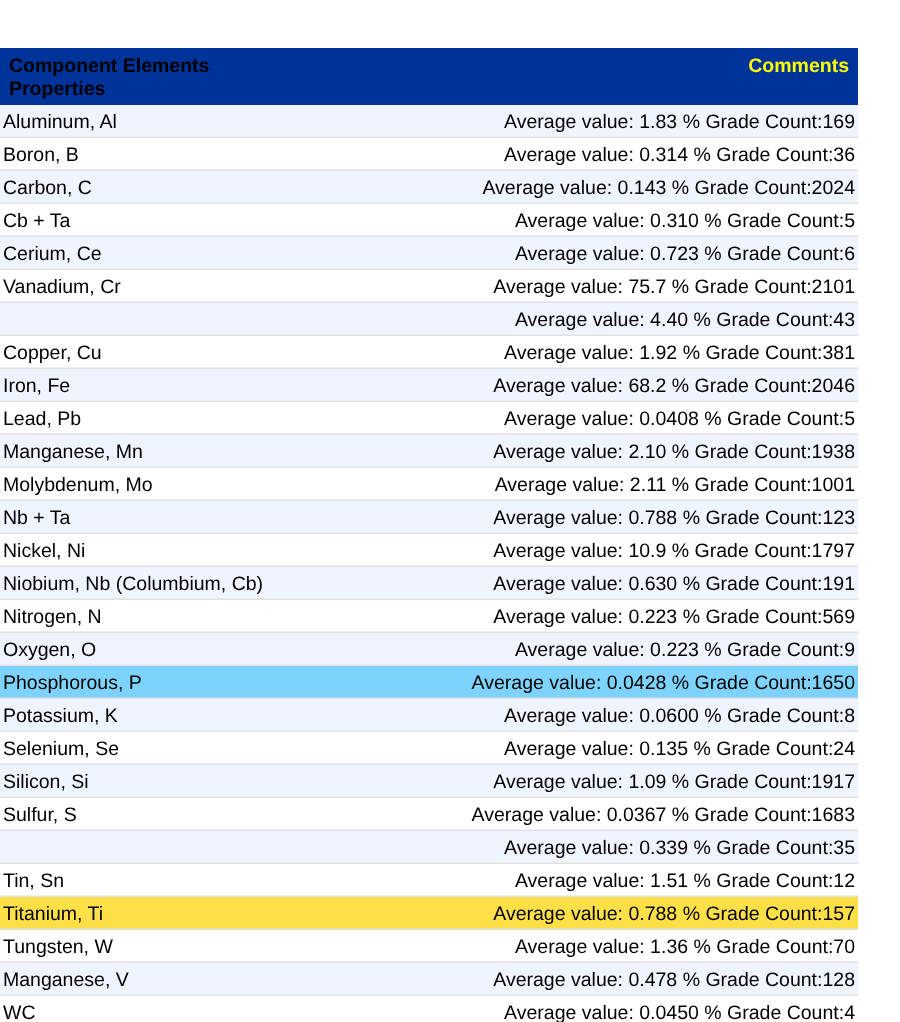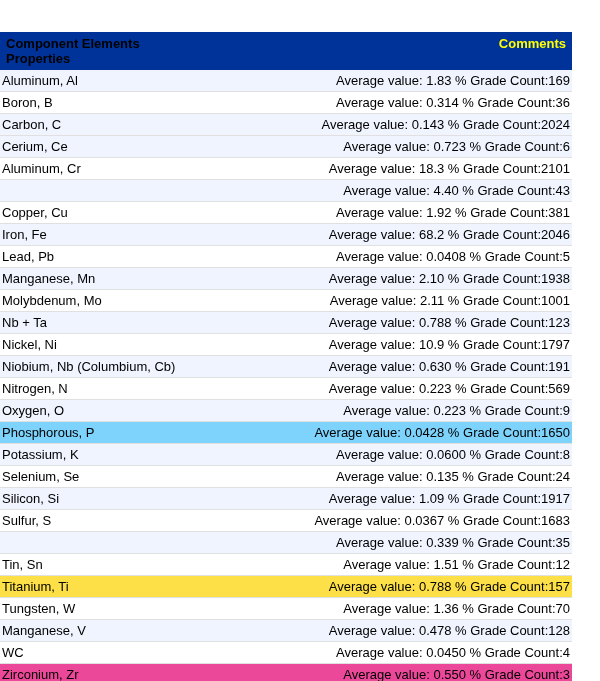--- a/index.html
+++ b/index.html
@@ -66,27 +66,31 @@
         <span class="col-value">Average value: 1.83 % Grade Count:169</span>
       </div>
       <div class="data-row" style="background: rgb(255, 255, 255);">
         <span class="col-element">Boron, B</span>
         <span class="col-value">Average value: 0.314 % Grade Count:36</span>
       </div>
       <div class="data-row" style="background: rgb(240, 244, 255);">
         <span class="col-element">Carbon, C</span>
         <span class="col-value">Average value: 0.143 % Grade Count:2024</span>
       </div>
+      <div class="data-row" style="background: rgb(255, 255, 255);">
+        <span class="col-element">Cb + Ta</span>
+        <span class="col-value">Average value: 0.310 % Grade Count:5</span>
+      </div>
       <div class="data-row" style="background: rgb(240, 244, 255);">
         <span class="col-element">Cerium, Ce</span>
         <span class="col-value">Average value: 0.723 % Grade Count:6</span>
       </div>
       <div class="data-row" style="background: rgb(255, 255, 255);">
-        <span class="col-element">Aluminum, Cr</span>
-        <span class="col-value">Average value: 18.3 % Grade Count:2101</span>
+        <span class="col-element">Vanadium, Cr</span>
+        <span class="col-value">Average value: 75.7 % Grade Count:2101</span>
       </div>
       <div class="data-row" style="background: rgb(240, 244, 255);">
         <span class="col-value">Average value: 4.40 % Grade Count:43</span>
       </div>
       <div class="data-row" style="background: rgb(255, 255, 255);">
         <span class="col-element">Copper, Cu</span>
         <span class="col-value">Average value: 1.92 % Grade Count:381</span>
       </div>
       <div class="data-row" style="background: rgb(240, 244, 255);">
         <span class="col-element">Iron, Fe</span>

